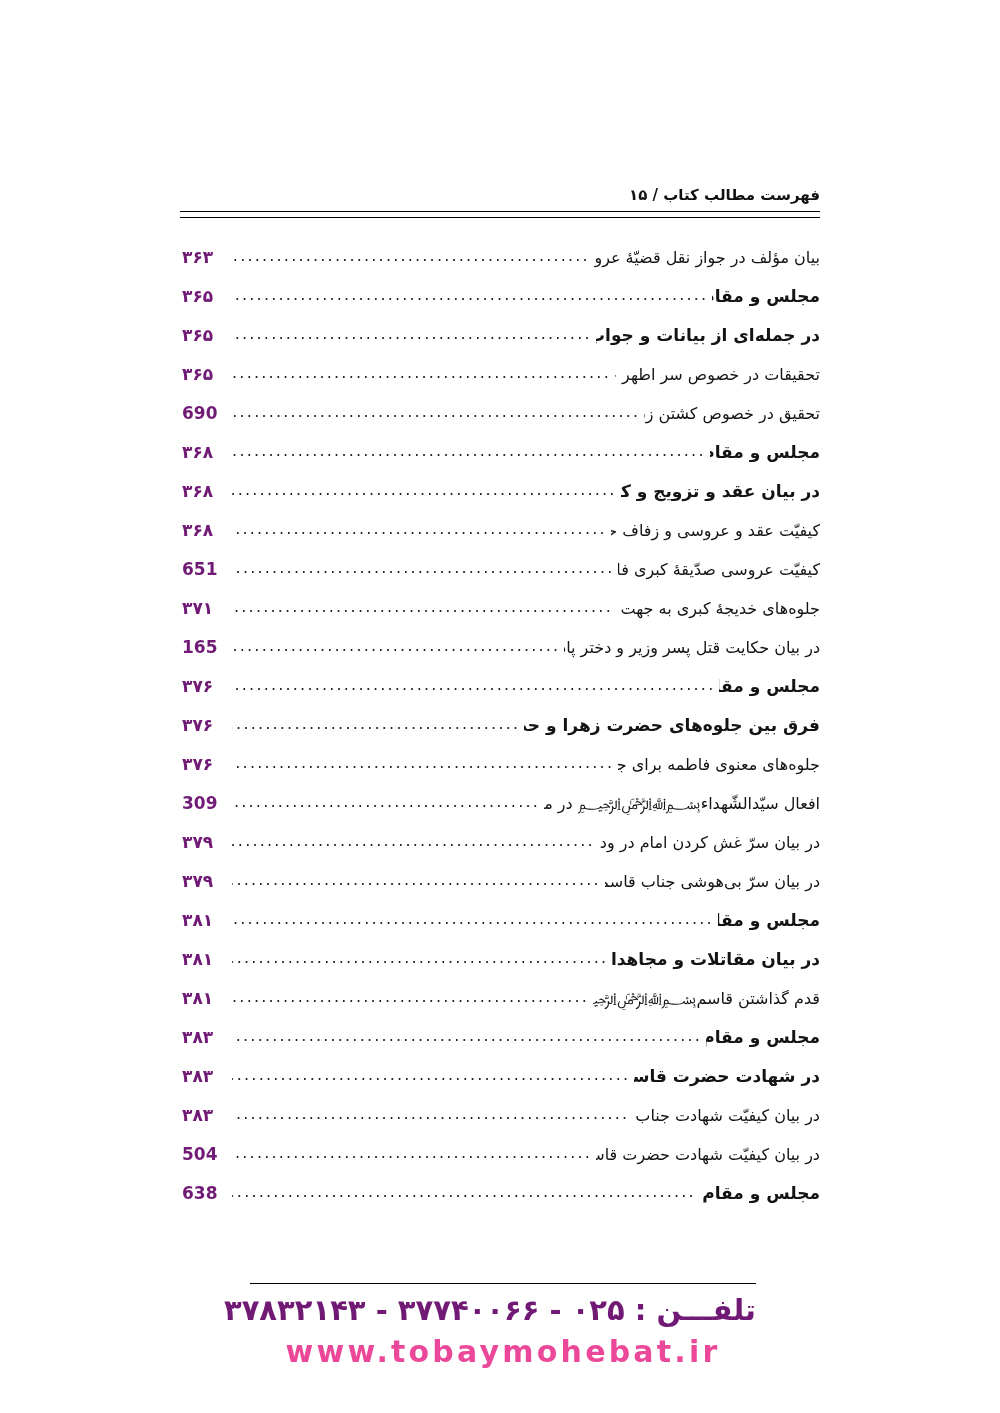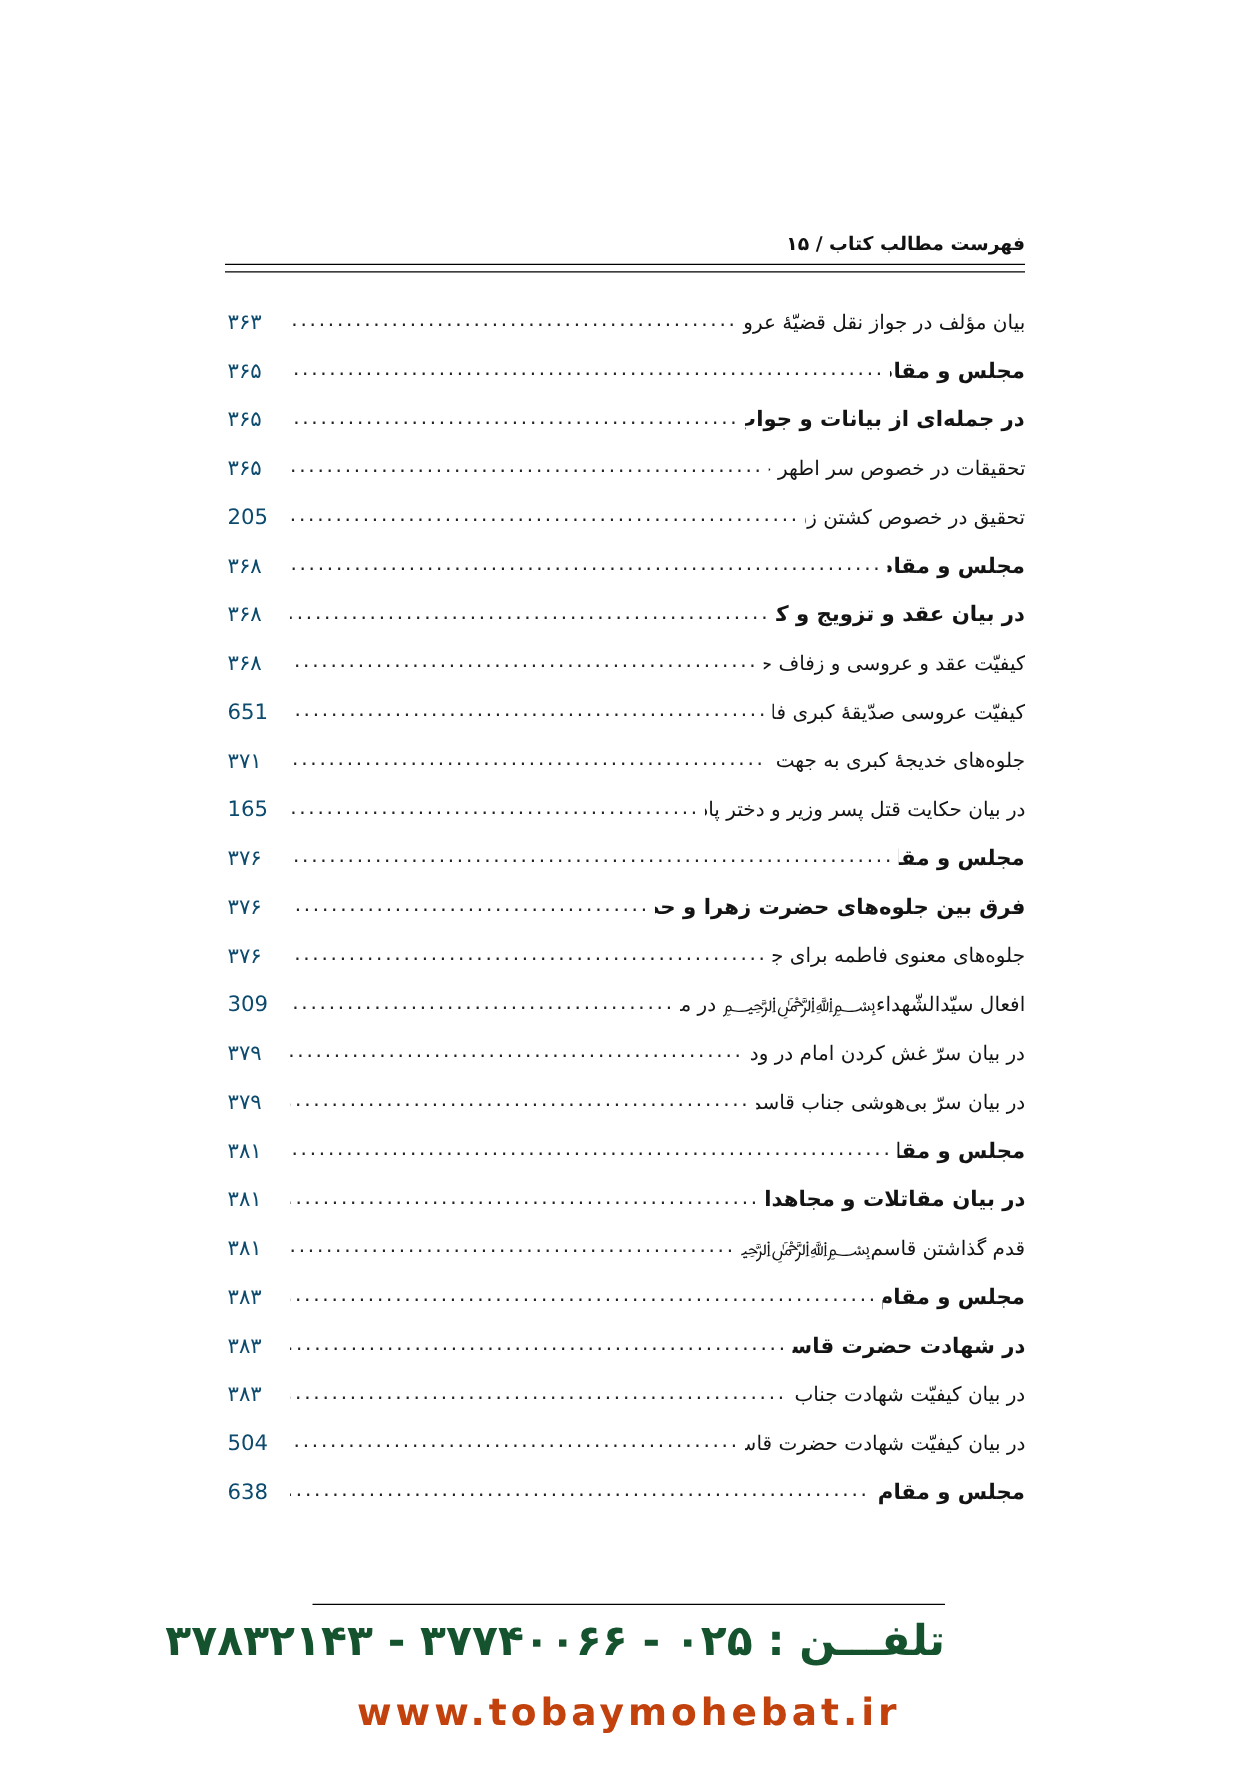--- a/index.html
+++ b/index.html
@@ -92,25 +92,26 @@
     position: relative;
     top: -2px;
   }
   .leader::after {
     content: "......................................................................................................";
   }
 
   .entry-page {
     flex: 0 0 auto;
     font-size: 17px;
-    color: #0c4a6e;
+    color: #701a75;
     direction: rtl;
     text-align: left;
     min-width: 46px;
     padding-left: 2px;
+    font-weight: bold;
   }
 
   
   .lvl-bold .entry-title { font-weight: 700; font-size: 17px; }
   .lvl-bold .leader { letter-spacing: 2.2px; }
 
   .lvl-plain .entry-title { font-weight: 400; font-size: 16px; }
 
   
   .ind-0 { padding-right: 0; }
@@ -125,34 +126,34 @@
     text-align: center;
   }
   .footer-rule {
     width: 100%;
     height: 0;
     border-top: 1.4px solid #000;
     margin-bottom: 8px;
   }
   .footer-phone {
     direction: rtl;
-    font-size: 34px;
+    font-size: 29px;
     font-weight: 700;
     letter-spacing: 1px;
-    color: #14532d;
+    color: #701a75;
     line-height: 1.25;
     white-space: nowrap;
   }
   .footer-site {
     direction: ltr;
     font-size: 30px;
     font-weight: 700;
     letter-spacing: 3.2px;
-    color: #c2410c;
-    margin-top: 18px;
+    color: #ec4899;
+    margin-top: 6px;
     line-height: 1.2;
     white-space: nowrap;
   }
 </style>
 </head>
 <body>
 
 <div class="page">
 
   <div class="content-col">
@@ -178,21 +179,21 @@
           <span class="entry-page">۳۶۵</span>
         </li>
         <li class="toc-entry lvl-plain ind-1">
           <span class="entry-title">تحقیقات در خصوص سر اطهر جناب قاسم﷽</span>
           <span class="leader"></span>
           <span class="entry-page">۳۶۵</span>
         </li>
         <li class="toc-entry lvl-plain ind-1">
           <span class="entry-title">تحقیق در خصوص کشتن زن انصاریّه پسر خود را</span>
           <span class="leader"></span>
-          <span class="entry-page">205</span>
+          <span class="entry-page">690</span>
         </li>
         <li class="toc-entry lvl-bold ind-0">
           <span class="entry-title">مجلس و مقام هشتم</span>
           <span class="leader"></span>
           <span class="entry-page">۳۶۸</span>
         </li>
         <li class="toc-entry lvl-bold ind-0">
           <span class="entry-title">در بیان عقد و تزویج و کیفیّت عروسی و زفاف</span>
           <span class="leader"></span>
           <span class="entry-page">۳۶۸</span>

